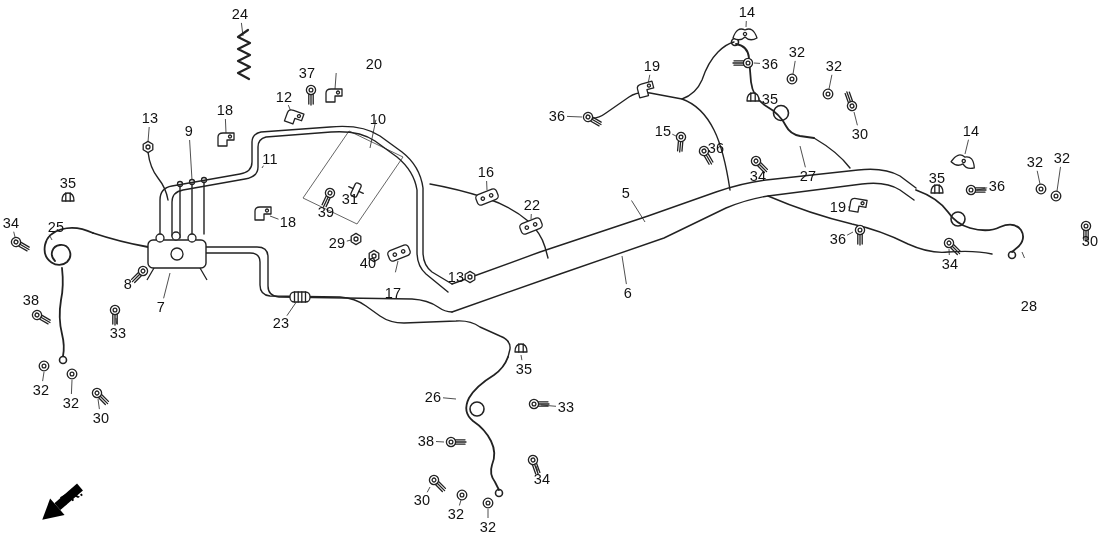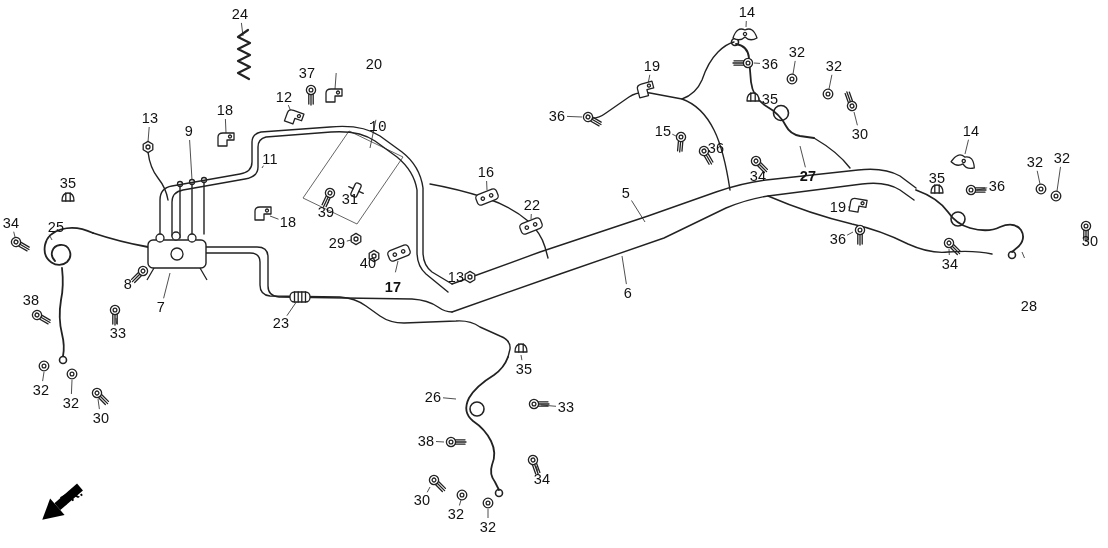--- a/index.html
+++ b/index.html
@@ -375,48 +375,48 @@
   <div id="labels-layer">
       <div class="part-label" style="left: 240px; top: 14px;">24</div>
       <div class="part-label" style="left: 747px; top: 12px;">14</div>
       <div class="part-label" style="left: 307px; top: 73px;">37</div>
       <div class="part-label" style="left: 337px; top: 64px; margin-left: 37px;">20</div>
       <div class="part-label" style="left: 652px; top: 66px;">19</div>
       <div class="part-label" style="left: 770px; top: 64px;">36</div>
       <div class="part-label" style="left: 797px; top: 52px;">32</div>
       <div class="part-label" style="left: 834px; top: 66px;">32</div>
       <div class="part-label" style="left: 284px; top: 97px;">12</div>
-      <div class="part-label" style="left: 378px; top: 127px; font-family: Liberation Mono, monospace;">10</div>
+      <div class="part-label" style="left: 378px; top: 119px;">10</div>
       <div class="part-label" style="left: 150px; top: 118px;">13</div>
       <div class="part-label" style="left: 225px; top: 110px;">18</div>
       <div class="part-label" style="left: 189px; top: 131px;">9</div>
       <div class="part-label" style="left: 557px; top: 116px;">36</div>
       <div class="part-label" style="left: 770px; top: 99px;">35</div>
       <div class="part-label" style="left: 860px; top: 134px;">30</div>
       <div class="part-label" style="left: 270px; top: 159px;">11</div>
       <div class="part-label" style="left: 663px; top: 131px;">15</div>
       <div class="part-label" style="left: 716px; top: 148px;">36</div>
       <div class="part-label" style="left: 971px; top: 131px;">14</div>
       <div class="part-label" style="left: 486px; top: 172px;">16</div>
       <div class="part-label" style="left: 68px; top: 183px;">35</div>
       <div class="part-label" style="left: 350px; top: 199px; text-align: right;">31</div>
       <div class="part-label" style="left: 326px; top: 212px;">39</div>
       <div class="part-label" style="left: 532px; top: 205px;">22</div>
-      <div class="part-label" style="left: 808px; top: 176px; font-weight: bold;">27</div>
+      <div class="part-label" style="left: 808px; top: 176px;">27</div>
       <div class="part-label" style="left: 758px; top: 176px;">34</div>
       <div class="part-label" style="left: 1035px; top: 162px;">32</div>
       <div class="part-label" style="left: 1062px; top: 158px;">32</div>
       <div class="part-label" style="left: 937px; top: 178px;">35</div>
       <div class="part-label" style="left: 997px; top: 186px;">36</div>
       <div class="part-label" style="left: 11px; top: 223px;">34</div>
       <div class="part-label" style="left: 44px; top: 227px; margin-left: 12px;">25</div>
       <div class="part-label" style="left: 288px; top: 222px;">18</div>
       <div class="part-label" style="left: 337px; top: 243px;">29</div>
       <div class="part-label" style="left: 368px; top: 263px;">40</div>
-      <div class="part-label" style="left: 393px; top: 287px; font-weight: bold;">17</div>
+      <div class="part-label" style="left: 393px; top: 293px;">17</div>
       <div class="part-label" style="left: 838px; top: 207px;">19</div>
       <div class="part-label" style="left: 838px; top: 239px;">36</div>
       <div class="part-label" style="left: 1090px; top: 241px;">30</div>
       <div class="part-label" style="left: 626px; top: 193px;">5</div>
       <div class="part-label" style="left: 628px; top: 293px;">6</div>
       <div class="part-label" style="left: 456px; top: 277px;">13</div>
       <div class="part-label" style="left: 950px; top: 264px;">34</div>
       <div class="part-label" style="left: 1029px; top: 266px; margin-top: 40px;">28</div>
       <div class="part-label" style="left: 128px; top: 284px;">8</div>
       <div class="part-label" style="left: 161px; top: 307px;">7</div>

